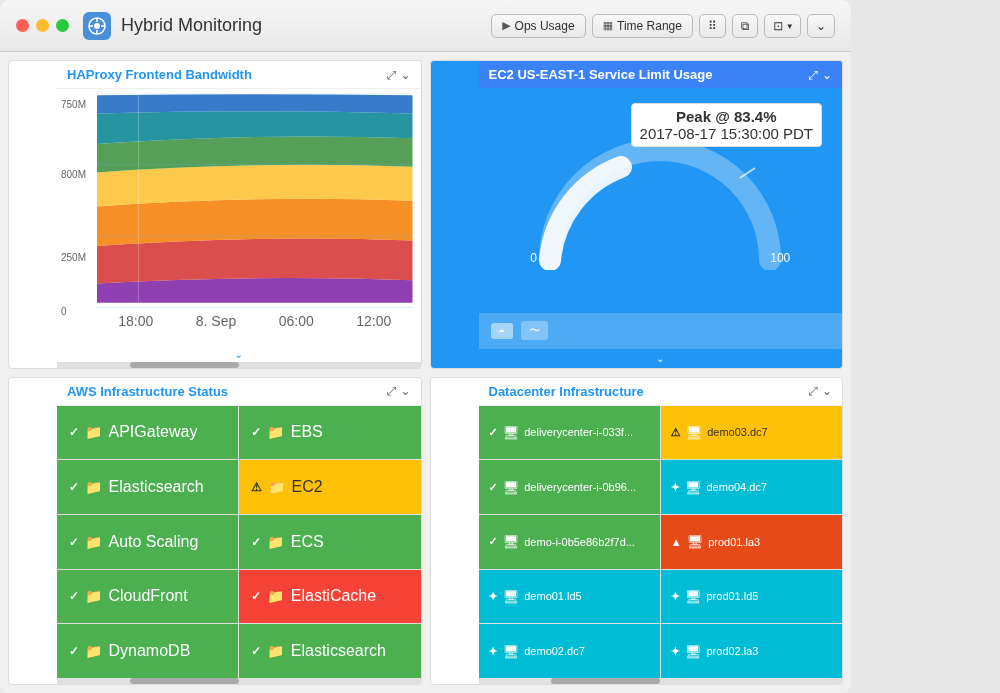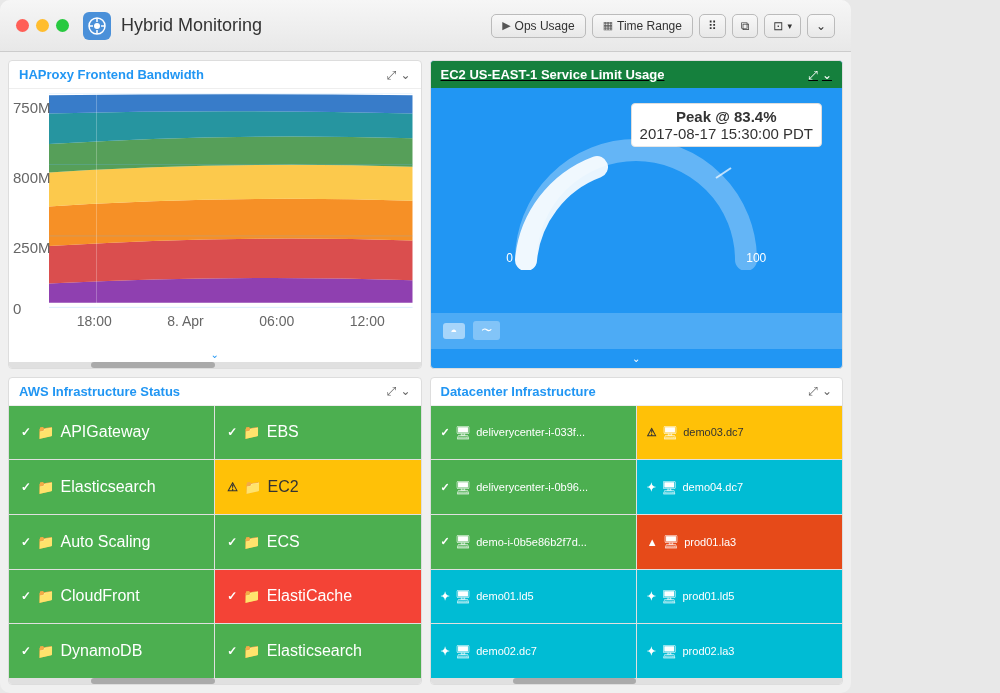--- a/index.html
+++ b/index.html
@@ -90,20 +90,21 @@
       gap: 8px;
       overflow: hidden;
     }
     .panel {
       background: white;
       border-radius: 4px;
       border: 1px solid #ddd;
       overflow: hidden;
       display: flex;
       flex-direction: column;
+      padding-left: 48px;
     }
     .panel-header {
       padding: 6px 10px;
       display: flex;
       align-items: center;
       justify-content: space-between;
       flex-shrink: 0;
     }
     .panel-title {
       font-size: 13px;
@@ -126,26 +127,26 @@
     }
     .chart-area {
       flex: 1;
       position: relative;
       padding: 4px 8px 8px 40px;
       overflow: hidden;
     }
     .y-axis-label {
       position: absolute;
       left: 4px;
-      font-size: 15px;
+      font-size: 10px;
       color: #666;
     }
     .y-750 { top: 10px; }
     .y-500 { top: 80px; }
-    .y-250 { top: 150px; }
+    .y-250 { top: 163px; }
     .y-0 { bottom: 30px; }
     .chart-svg {
       width: 100%;
       height: calc(100% - 30px);
     }
     .x-axis {
       display: flex;
       justify-content: space-around;
       padding: 0 0 0 0;
       font-size: 14px;
@@ -159,22 +160,21 @@
       padding: 2px;
       color: #2196f3;
       cursor: pointer;
       font-size: 10px;
     }
     
     .ec2-panel {
       background: #2196f3;
     }
     .ec2-panel .panel-header {
-      background: #15803d;
-      text-decoration: underline;
+      background: #3b82f6;
     }
     .ec2-panel .panel-title {
       color: white;
     }
     .ec2-panel .panel-action-icon {
       color: white;
     }
     .gauge-area {
       flex: 1;
       display: flex;
@@ -414,21 +414,21 @@
 
           <line x1="0" y1="0" x2="420" y2="0" stroke="#64b5f6" stroke-width="0.5" opacity="0.5"></line>
           <line x1="0" y1="63" x2="420" y2="63" stroke="#64b5f6" stroke-width="0.5" opacity="0.5"></line>
           <line x1="0" y1="126" x2="420" y2="126" stroke="#64b5f6" stroke-width="0.5" opacity="0.5"></line>
           <line x1="0" y1="189" x2="420" y2="189" stroke="#64b5f6" stroke-width="0.5" opacity="0.5"></line>
 
           <line x1="55" y1="0" x2="55" y2="189" stroke="rgba(255,255,255,0.3)" stroke-width="1"></line>
         </svg>
         <div class="x-axis">
           <span>18:00</span>
-          <span>8. Apr</span>
+          <span>8. Sep</span>
           <span>06:00</span>
           <span>12:00</span>
         </div>
       </div>
       <div class="chart-expand-btn">
         <span>⌄</span>
       </div>
       <div class="scrollbar-stub">
         <div class="scrollbar-thumb"></div>
       </div>

